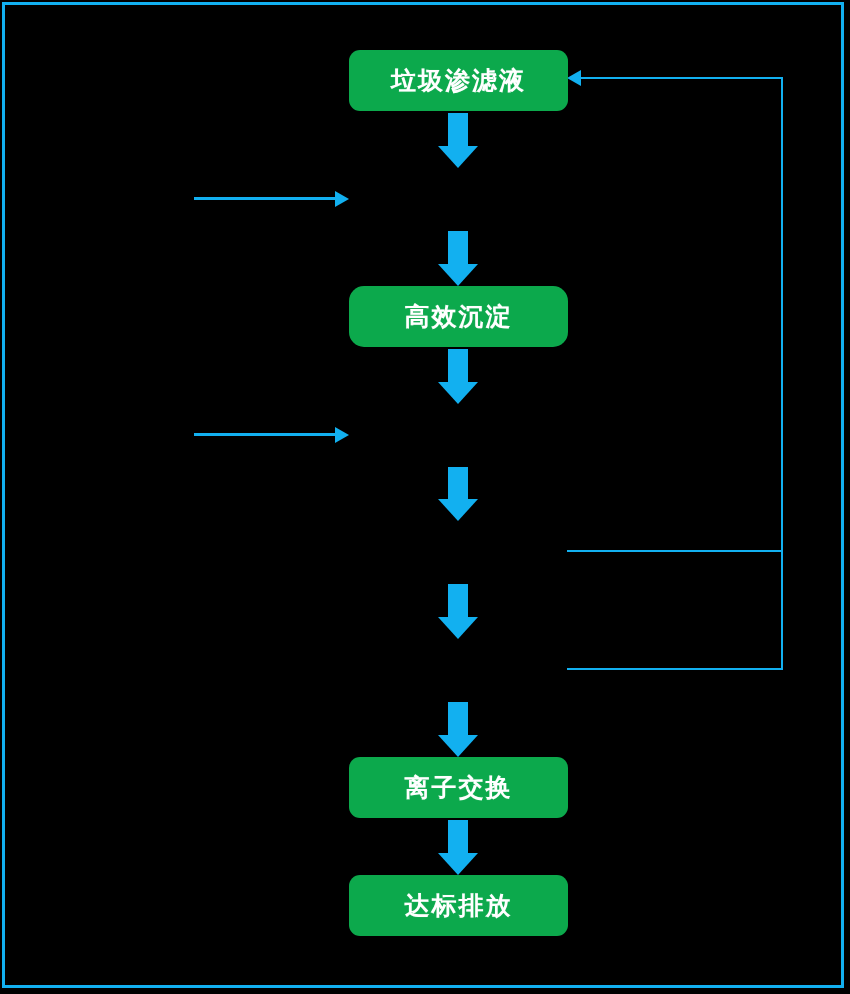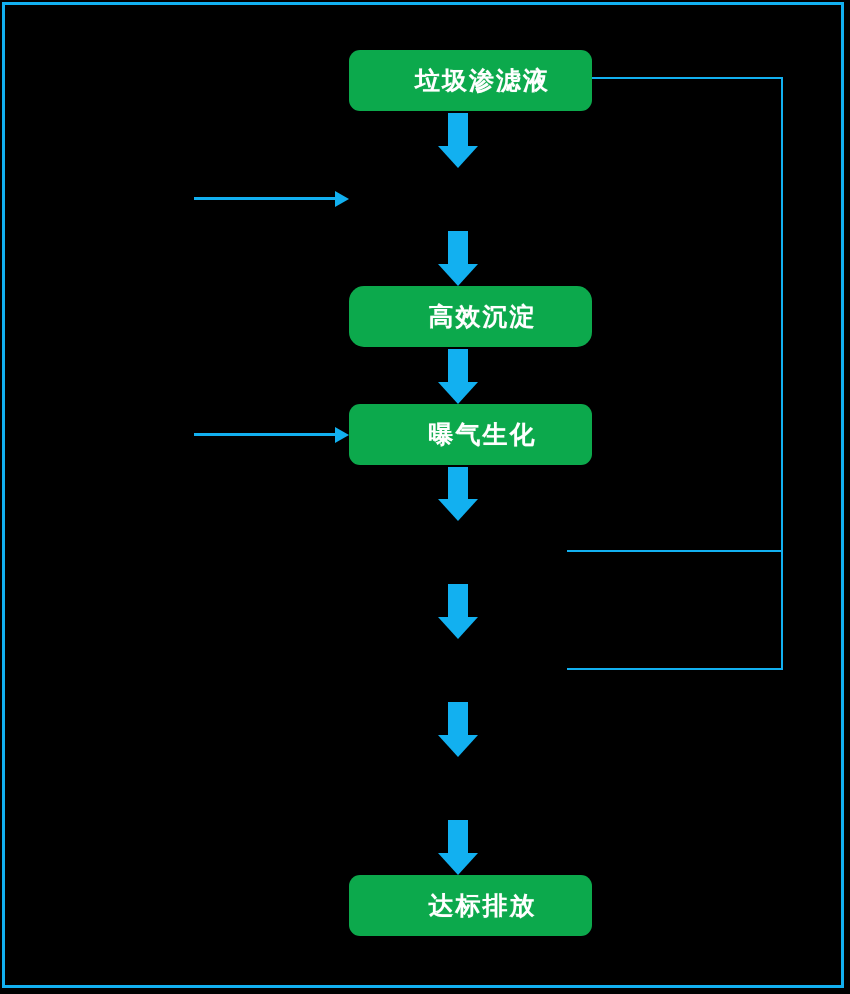--- a/index.html
+++ b/index.html
@@ -35,21 +35,20 @@
     border-radius: 11px;
     display: flex;
     align-items: center;
     justify-content: center;
     color: #ffffff;
     font-size: 25px;
     font-weight: bold;
     letter-spacing: 2px;
     white-space: pre;
     text-shadow: 0 0 1px rgba(255,255,255,0.35);
-    padding-left: 24px;
   }
   
   .fat-arrow {
     position: absolute;
     left: 438px;
     width: 40px;
   }
   .fat-arrow .shaft {
     position: absolute;
     left: 10px;
@@ -113,26 +112,26 @@
 
   <div class="node" style="top:50px;">
     <span>垃圾渗滤液</span>
   </div>
 
 
   <div class="node" style="top:286px;border-radius:15px;">
     <span>高效沉淀</span>
   </div>
 
-  <div class="node" style="top:404px;">
-    <span>曝气生化</span>
-  </div>
 
 
 
+  <div class="node" style="top:757px;">
+    <span>离子交换</span>
+  </div>
 
   <div class="node" style="top:875px;text-align:center;">
     <span>达标排放</span>
   </div>
 
   <div class="fat-arrow" style="top:113px; height:55px;">
     <div class="shaft" style="height:33px;"></div>
     <div class="head" style="top:33px;"></div>
   </div>
 

